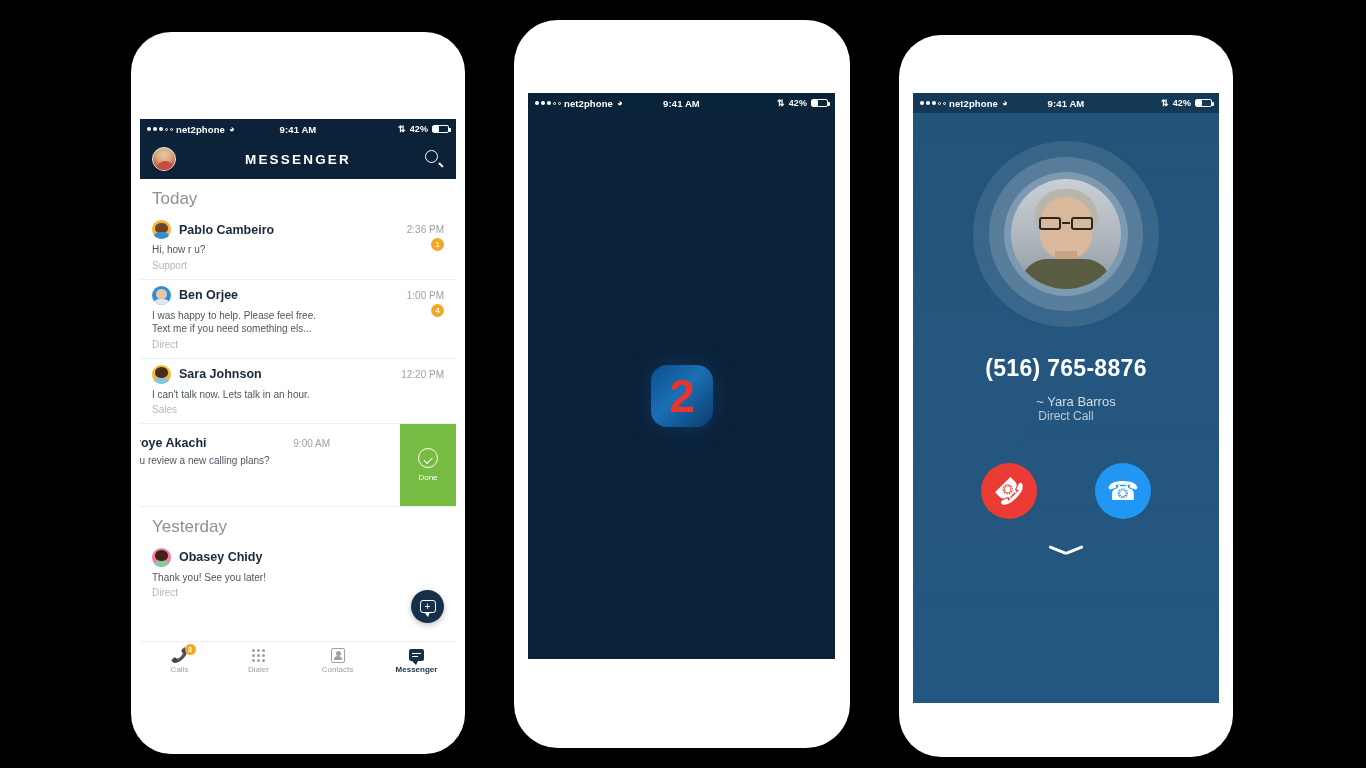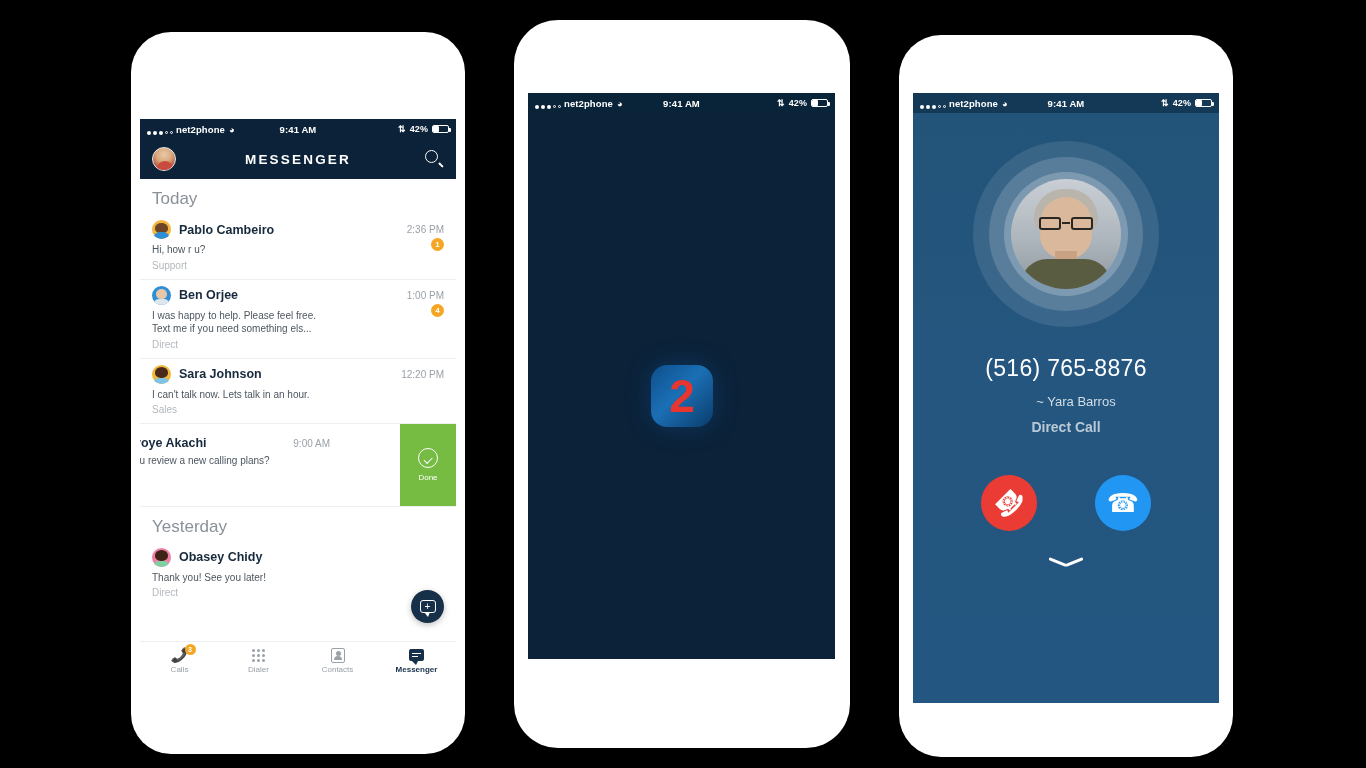--- a/index.html
+++ b/index.html
@@ -33,21 +33,21 @@
   .statusbar {
     height: 20px; width: 100%;
     background: #0b2239;
     color: #ffffff;
     display: flex; align-items: center;
     font-size: 9.5px; letter-spacing: .1px;
     padding: 0 7px;
     position: relative;
   }
   .statusbar.translucent { background: rgba(10,36,58,.55); }
-  .sb-left { display: flex; align-items: flex-end; gap: 3px; }
+  .sb-left { display: flex; align-items: center; gap: 3px; }
   .dots { display: inline-flex; gap: 2px; align-items: center; }
   .dots i { width: 4px; height: 4px; border-radius: 50%; background:#fff; display:block; }
   .dots i.hollow { background: transparent; border: 1px solid #fff; width:3px;height:3px; }
   .carrier { font-size: 9.5px; font-weight: 600; }
   .wifi { font-size: 9px; margin-left:1px; }
   .sb-center {
     position: absolute; left: 0; right: 0; text-align: center;
     font-size: 9.5px; font-weight: 600; pointer-events: none;
   }
   .sb-right { margin-left: auto; display: flex; align-items: center; gap: 4px; font-size: 9px; font-weight:600; }
@@ -203,23 +203,23 @@
   }
   .cp-hair{position:absolute;left:23px;top:10px;width:64px;height:46px;border-radius:32px 32px 18px 18px;background:#b9b5ad;}
   .cp-face{position:absolute;left:29px;top:18px;width:52px;height:62px;border-radius:26px 26px 24px 24px;background:#d9b89b;}
   .cp-glass{position:absolute;left:27px;top:38px;width:56px;height:13px;}
   .cp-glass i{position:absolute;top:0;width:22px;height:13px;border:2px solid #2a2723;border-radius:3px;}
   .cp-glass i:nth-child(1){left:1px;} .cp-glass i:nth-child(2){right:1px;}
   .cp-glass::after{content:"";position:absolute;left:24px;top:5px;width:8px;height:2px;background:#2a2723;}
   .cp-shirt{position:absolute;left:10px;bottom:0;width:90px;height:30px;border-radius:26px 26px 0 0;background:#5a5c42;}
   .cp-neck{position:absolute;left:44px;bottom:22px;width:22px;height:16px;background:#c9a183;}
 
-  .call-number { margin-top:28px; color:#ffffff; font-size:23px; font-weight:400; letter-spacing:.3px;text-align:center; }
+  .call-number { margin-top:28px; color:#ffffff; font-size:23px; font-weight:700; letter-spacing:.3px;text-align:center; }
   .call-name { margin-top:12px; color:#d2dde6; font-size:13px;margin-left:20px; }
-  .call-type { margin-top:10px; color:#b9c9d6; font-size:14px;font-weight:bold; }
+  .call-type { color:#b9c9d6; font-size:12px; }
 
   .call-actions { margin-top:40px; display:flex; gap:58px; align-items:center; }
   .call-btn { width:56px;height:56px;border-radius:50%;display:flex;align-items:center;justify-content:center;cursor:pointer; }
   .btn-decline { background:#ea3b35; }
   .btn-accept { background:#2196f3; }
   .hs { font-size:26px;color:#fff;line-height:1;display:block; }
   .hs.decline { transform: rotate(135deg); }
   .chev-down { margin-top:24px; width:34px;height:14px;position:relative;cursor:pointer; }
   .chev-down::before,.chev-down::after{content:"";position:absolute;top:2px;width:19px;height:3px;background:#fff;border-radius:2px;}
   .chev-down::before{left:0;transform:rotate(22deg);transform-origin:left center;}

